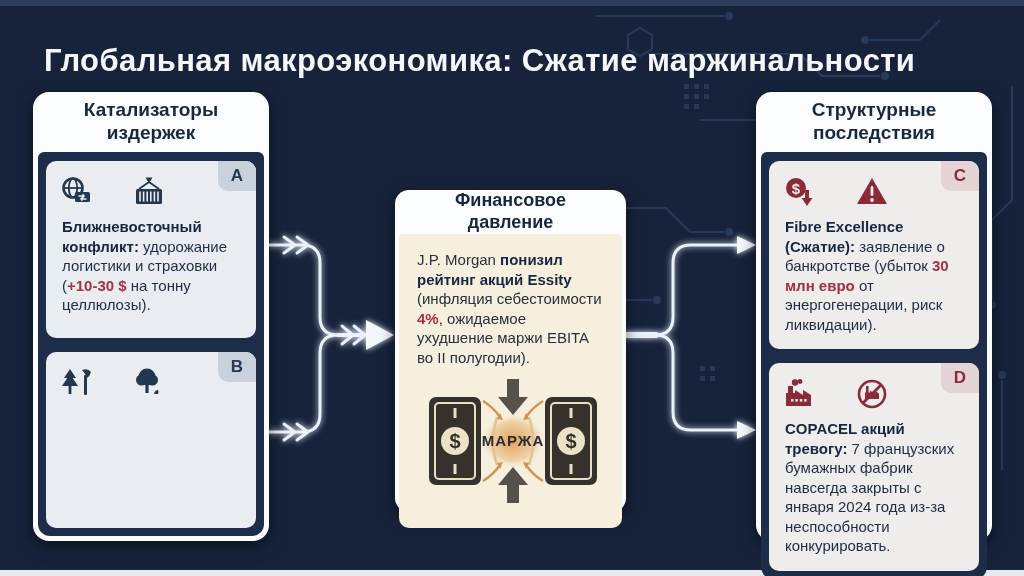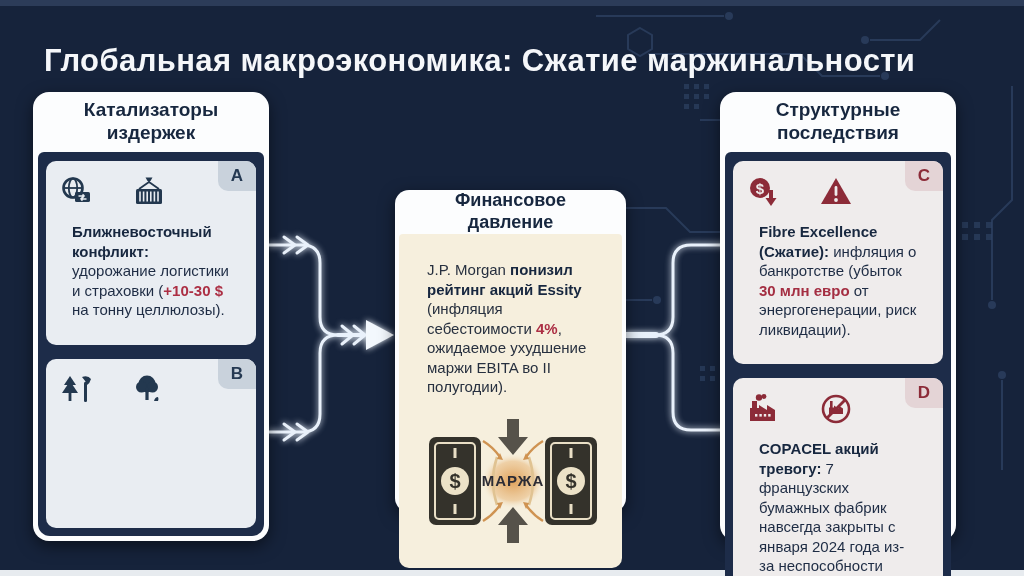--- a/index.html
+++ b/index.html
@@ -14,21 +14,21 @@
   #bg-circuit,#arrow-layer{position:absolute;left:0;top:0;pointer-events:none;}
   .page-title{
     position:absolute;left:44px;top:22px;width:960px;
     color:#f5f7fa;font-size:31px;font-weight:bold;letter-spacing:.4px;white-space:nowrap;
   }
   .panel{
     position:absolute;background:#fcfdfe;border-radius:16px;
     box-shadow:0 5px 16px rgba(0,0,0,.5);display:flex;flex-direction:column;
   }
   .panel.left{left:33px;top:92px;width:236px;height:449px;}
-  .panel.right{left:720px;top:92px;width:236px;height:449px;}
+  .panel.right{left:756px;top:92px;width:236px;height:449px;}
   .panel-header{
     min-height:60px;display:flex;align-items:center;justify-content:center;
     text-align:center;font-weight:bold;font-size:19px;line-height:1.2;color:#17273f;
     padding:6px 22px;
   }
   .panel-body{
     flex:1;margin:0 5px 5px 5px;background:#1d2c49;border-radius:6px 6px 12px 12px;
     padding:9px 8px 8px 8px;display:flex;flex-direction:column;gap:14px;
   }
   .info-card{
@@ -39,21 +39,21 @@
   .card-badge{
     position:absolute;top:0;right:0;width:38px;height:30px;
     background:#c9d2dc;border-radius:0 10px 0 10px;
     display:flex;align-items:center;justify-content:center;
     font-weight:bold;font-size:17px;color:#253952;
   }
   .panel.right .card-badge{background:#e4d4d6;color:#8c2b38;}
   .icon-row{display:flex;gap:36px;align-items:flex-end;margin:3px 0 9px 2px;color:#23384f;height:34px;}
   .panel.right .icon-row{color:#8c2b38;}
   .icon-row svg{display:block;}
-  .card-text{margin:14px;font-size:15px;line-height:1.3;color:#1e2c44;}
+  .card-text{margin:4px;font-size:15px;line-height:1.3;color:#1e2c44;}
   .card-text b{color:#17273f;}
   .hl{font-weight:bold;color:var(--accent-red,#ac2f44);}
   .panel.right .hl{color:#a42e42;}
   .panel.center{
     left:395px;top:190px;width:231px;height:322px;border-radius:14px;
   }
   .panel.center .panel-header{min-height:44px;font-size:18px;border-radius:19px;}
   .panel.center .panel-body{
     margin:0 4px 4px 4px;background:#f6efdd;border-radius:4px 4px 10px 10px;
     padding:12px 14px 23px 14px;gap:4px;
@@ -276,21 +276,21 @@
             </svg>
           </span>
           <span>
             <svg width="34" height="32" viewBox="0 0 34 32">
               <path d="M17,2 L32,28 H2 Z" fill="currentColor"></path>
               <rect x="15.6" y="10" width="2.8" height="10" rx="1.4" fill="#efecec"></rect>
               <circle cx="17" cy="24" r="1.9" fill="#efecec"></circle>
             </svg>
           </span>
         </div>
-        <p class="card-text"><b>Fibre Excellence (Сжатие):</b><span> инфляция о банкротстве (убыток </span><span class="hl">30 млн евро</span><span> от энергогенерации, риск ликвидации).</span></p>
+        <p class="card-text"><b>Fibre Excellence (Сжатие):</b><span> заявление о банкротстве (убыток </span><span class="hl">30 млн евро</span><span> от энергогенерации, риск ликвидации).</span></p>
       </div>
 
       <div class="info-card">
         <div class="card-badge">D</div>
         <div class="icon-row">
           <span>
             <svg width="36" height="32" viewBox="0 0 36 32">
               <rect x="5" y="8" width="5" height="18" fill="currentColor"></rect>
               <path d="M3,26 V15 l9,0 0,-3 8,5 0,-5 8,5 V26 Z" fill="currentColor"></path>
               <rect x="3" y="24" width="25" height="4" fill="currentColor"></rect>

